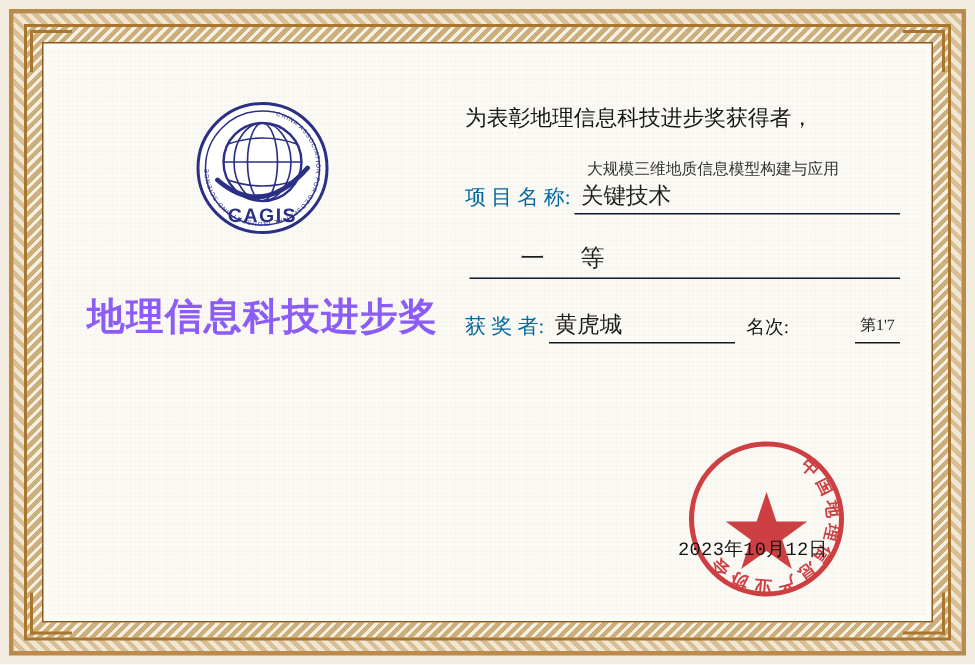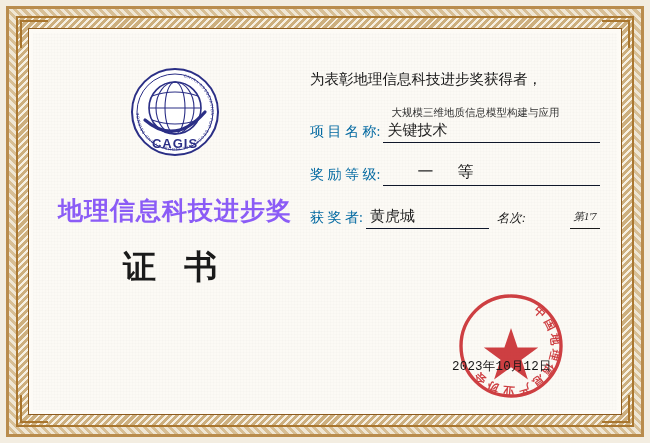--- a/index.html
+++ b/index.html
@@ -174,21 +174,20 @@
     border-bottom: none;
     white-space: nowrap;
   }
   .field.rank {
     margin-top: 4px;
   }
   .rank-suffix {
     display: flex;
     margin-left: 8px;
     white-space: nowrap;
-    font-style: italic;
   }
   .rank-suffix .lbl {
     font-family: "Liberation Serif", serif;
     font-size: 12.5px;
     color: #161616;
     padding-bottom: 2px;
   }
   .rank-suffix .val {
     position: relative;
     width: 30px;
@@ -253,40 +252,38 @@
 
         <path id="ringpath" d="M54 14 A36 36 0 1 1 53.9 14" fill="none" stroke="none"></path>
         <text font-family="Liberation Sans, sans-serif" font-size="4.1" fill="#2b2f86" letter-spacing="0.6">
           <textPath href="#ringpath" startOffset="4%">CHINA ASSOCIATION FOR GEOSPATIAL INDUSTRY AND SCIENCE</textPath>
         </text>
         <text x="54" y="86" text-anchor="middle" font-family="Liberation Sans, sans-serif" font-size="13" font-weight="bold" fill="#2b2f86" letter-spacing="1">CAGIS</text>
       </svg>
     </div>
 
     <div class="award-title">地理信息科技进步奖</div>
-    <div class="cert-word">证 书</div>
   </div>
 
   <div class="right-panel">
     <div class="intro">
       <span class="l1">为表彰地理信息科技进步奖获得者，</span>
     </div>
 
     <div class="fields">
 
       <div class="field">
         <span class="field-label">项 目 名 称:</span>
         <span class="field-line">
           <span class="field-value topnote">大规模三维地质信息模型构建与应用</span>
           <span class="field-value">关键技术</span>
         </span>
       </div>
 
       <div class="field rank">
-        <span class="field-label">奖 励 等 级:</span>
         <span class="field-line">
           <span class="field-value big">一    等</span>
         </span>
       </div>
 
       <div class="field">
         <span class="field-label">获  奖  者:</span>
         <span class="field-line">
           <span class="field-value">黄虎城</span>
         </span>

